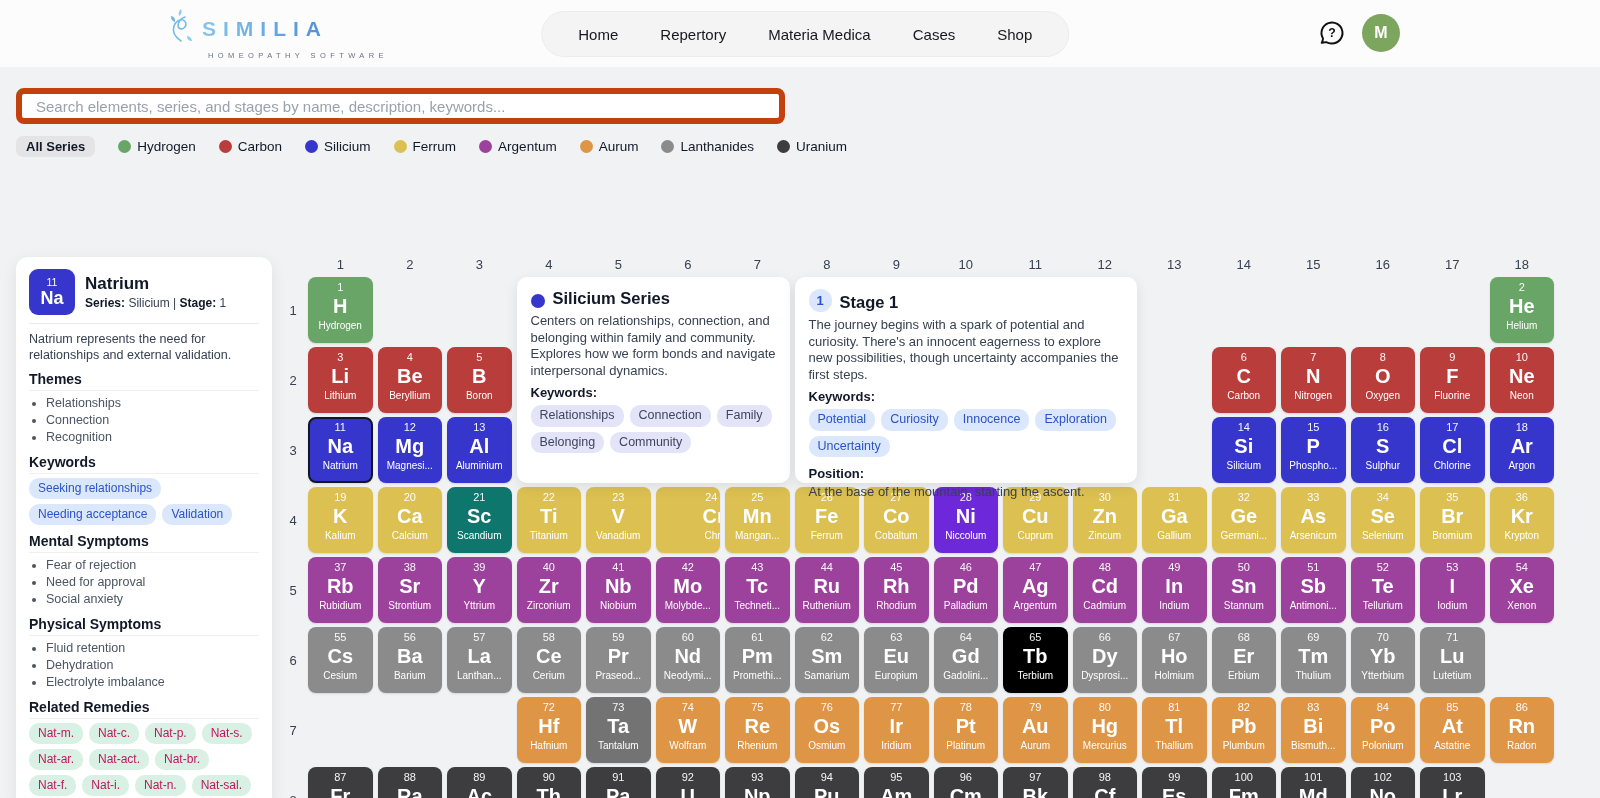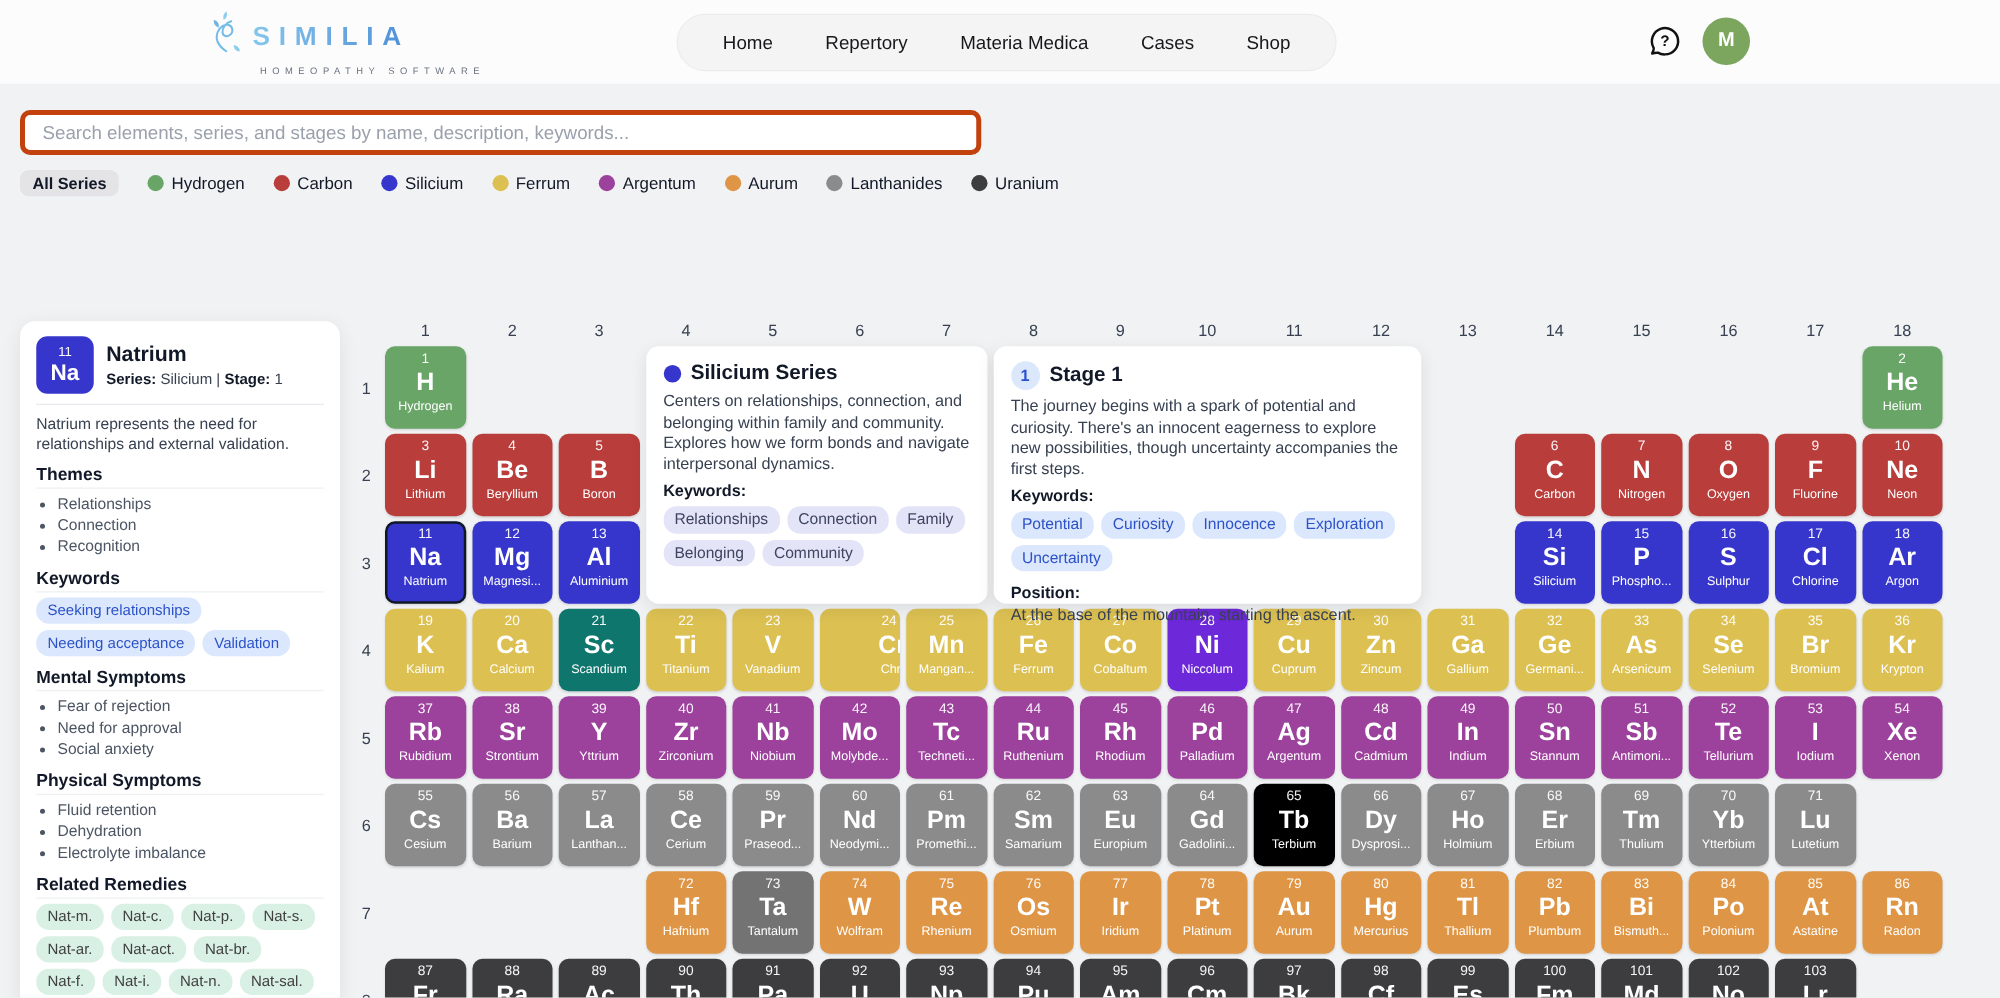--- a/index.html
+++ b/index.html
@@ -17,21 +17,21 @@
     background:#f4f4f5; border:1px solid #ececee; border-radius:24px; display:flex; align-items:center;
     gap:42px; padding:0 36px; }
   .nav-item { font-size:15px; font-weight:500; color:#18181b; text-decoration:none; cursor:pointer; white-space:nowrap; }
   .header-right { position:absolute; right:200px; top:14px; display:flex; align-items:center; gap:16px; }
   .help-icon { width:28px; height:28px; cursor:pointer; display:flex; }
   .avatar { width:38px; height:38px; border-radius:50%; background:#7ca55e; color:#fff;
     display:flex; align-items:center; justify-content:center; font-size:16px; font-weight:600; cursor:pointer; }
 
   
   .search-wrap { margin:20px 16px 0; }
-  .search-input { width:769px; height:36px; border:4px solid #c2410c; border-radius:8px; background:#fff;
+  .search-input { width:769px; height:36px; border:6px solid #c2410c; border-radius:8px; background:#fff;
     padding:0 14px; font-size:15px; color:#111827; outline:none; font-family:inherit; }
   .search-input::placeholder { color:#9aa1ac; }
   .legend { display:flex; align-items:center; gap:23px; margin:12px 16px 0; font-size:13.5px; }
   .all-series { background:#e4e4e7; border-radius:7px; padding:3px 10px; font-weight:600; font-size:13px; cursor:pointer; }
   .legend-item { display:flex; align-items:center; gap:6px; cursor:pointer; color:#111827; }
   .dot { width:13px; height:13px; border-radius:50%; display:inline-block; flex:none; }
 
   
   .main { position:relative; }
 
@@ -45,41 +45,41 @@
   .panel-tile .sym { font-size:18px; font-weight:700; }
   .panel-name { font-size:17px; font-weight:700; }
   .panel-series { font-size:12px; color:#374151; margin-top:2px; }
   .panel-series b { color:#111827; }
   .panel-desc { font-size:12.5px; line-height:15.5px; color:#374151; margin:8px 0 2px; }
   .panel h3 { font-size:14px; font-weight:700; margin:8px 0 4px; padding-bottom:3px; border-bottom:1px solid #eef0f2; }
   .panel ul { padding-left:17px; font-size:12.5px; line-height:17px; color:#4b5563; }
   .pill-row { display:flex; flex-wrap:wrap; gap:5px 6px; }
   .pill { font-size:12px; line-height:1; padding:4px 9px 5px; border-radius:10px; white-space:nowrap; }
   .pill.blue { background:#dbe7fd; color:#2c52c7; }
-  .pill.green { background:#d9f0e4; color:#404040; cursor:pointer; }
+  .pill.green { background:#d9f0e4; color:#be185d; cursor:pointer; }
   .pill.lav { background:#e3e4f8; color:#3f4460; }
 
   
   .table-wrap { position:absolute; left:283px; top:98px; }
   .grid { display:grid; grid-template-columns:20px repeat(18,64.5px); grid-template-rows:18px repeat(8,66px);
     column-gap:5px; row-gap:4px; }
   .col-header, .row-header { font-size:13px; color:#374151; font-weight:500; display:flex;
     align-items:center; justify-content:center; }
   .tile { border-radius:8px; color:#fff; text-align:center; padding-top:4px; cursor:pointer;
     overflow:hidden; box-shadow:0 1px 2px rgba(0,0,0,.12); }
   .tile.selected { border:2.5px solid #101828; padding-top:2px; }
   .t-num { font-size:11px; line-height:13px; font-weight:500; opacity:.95; }
   .t-sym { font-size:20px; line-height:22px; font-weight:700; margin-top:1px; }
   .t-name { font-size:10px; line-height:13px; margin-top:2px; padding:0 2px; white-space:nowrap; overflow:hidden; }
 
   
   .info-card { background:#fff; border-radius:10px; box-shadow:0 4px 14px rgba(0,0,0,.09); padding:12px 14px; z-index:2; }
   .series-card { grid-column:5 / span 4; grid-row:2 / span 3; }
   .stage-card { grid-column:9 / span 5; grid-row:2 / span 3; }
-  .card-title-row { display:flex; align-items:center; gap:8px; margin-bottom:5px; }
+  .card-title-row { display:flex; align-items:flex-end; gap:8px; margin-bottom:5px; }
   .card-title { font-size:16.5px; font-weight:700; }
   .series-dot { width:14px; height:14px; border-radius:50%; flex:none; }
   .stage-badge { width:23px; height:23px; border-radius:50%; background:#dbe7fb; color:#2b50d0;
     font-size:13px; font-weight:700; display:flex; align-items:center; justify-content:center; flex:none; }
   .card-desc { font-size:13px; line-height:16.5px; color:#374151; margin-bottom:6px; }
   .card-label { font-size:13px; font-weight:700; margin-bottom:5px; }
   .card-pos-label { font-size:13px; font-weight:700; margin-top:9px; }
   .card-pos { font-size:13px; color:#374151; margin-top:3px; }
   .info-card .pill { font-size:12.5px; }
 </style>

